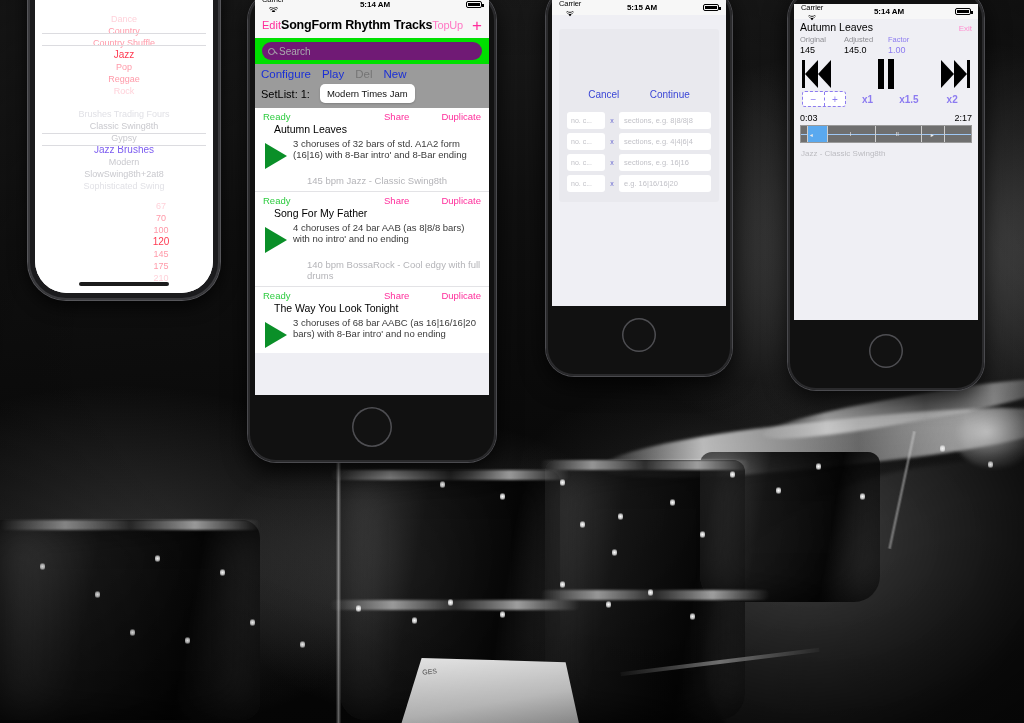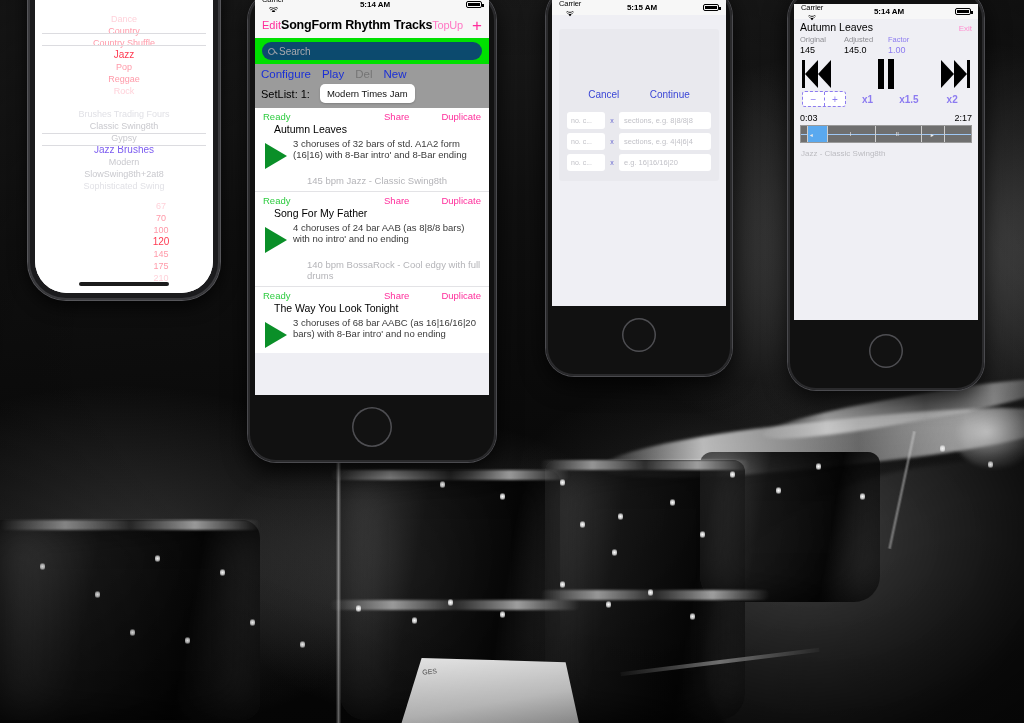--- a/index.html
+++ b/index.html
@@ -160,21 +160,21 @@
     position: absolute; left: 0; right: 0; text-align: center;
     font-size: 12.5px; font-weight: bold; color: #000; letter-spacing: -.2px;
   }
   .p2-title .topup { color: #ff77c4; font-weight: normal; font-size: 11px; margin-top: 12px; }
   .p2-plus { margin-left: auto; color: #ff2d9b; font-size: 17px; line-height: 1; }
 
   .p2-searchwrap {
     background: #00e000; padding: 4px 7px;
   }
   .p2-search {
-    background: #0c4a6e; border-radius: 9px; height: 18px;
+    background: #701a75; border-radius: 9px; height: 18px;
     display: flex; align-items: center; gap: 4px; padding: 0 6px;
     font-size: 10px; color: #a9a9ae;
   }
   .mag {
     width: 7px; height: 7px; border: 1.2px solid #a9a9ae; border-radius: 50%;
     position: relative; flex: 0 0 auto;
   }
   .mag::after {
     content: ""; position: absolute; width: 3.5px; height: 1.2px; background: #a9a9ae;
     right: -3px; bottom: 0; transform: rotate(45deg);
@@ -538,20 +538,29 @@
           <div class="p3-fieldrow">
             <div class="p3-num">
               <span>no. c...</span>
             </div>
             <span class="p3-x">x</span>
             <div class="p3-sec">
               <span>sections, e.g. 4|4|6|4</span>
             </div>
           </div>
 
+          <div class="p3-fieldrow">
+            <div class="p3-num">
+              <span>no. c...</span>
+            </div>
+            <span class="p3-x">x</span>
+            <div class="p3-sec">
+              <span>sections, e.g. 16|16</span>
+            </div>
+          </div>
 
           <div class="p3-fieldrow">
             <div class="p3-num">
               <span>no. c...</span>
             </div>
             <span class="p3-x">x</span>
             <div class="p3-sec">
               <span>e.g. 16|16/16|20</span>
             </div>
           </div>

